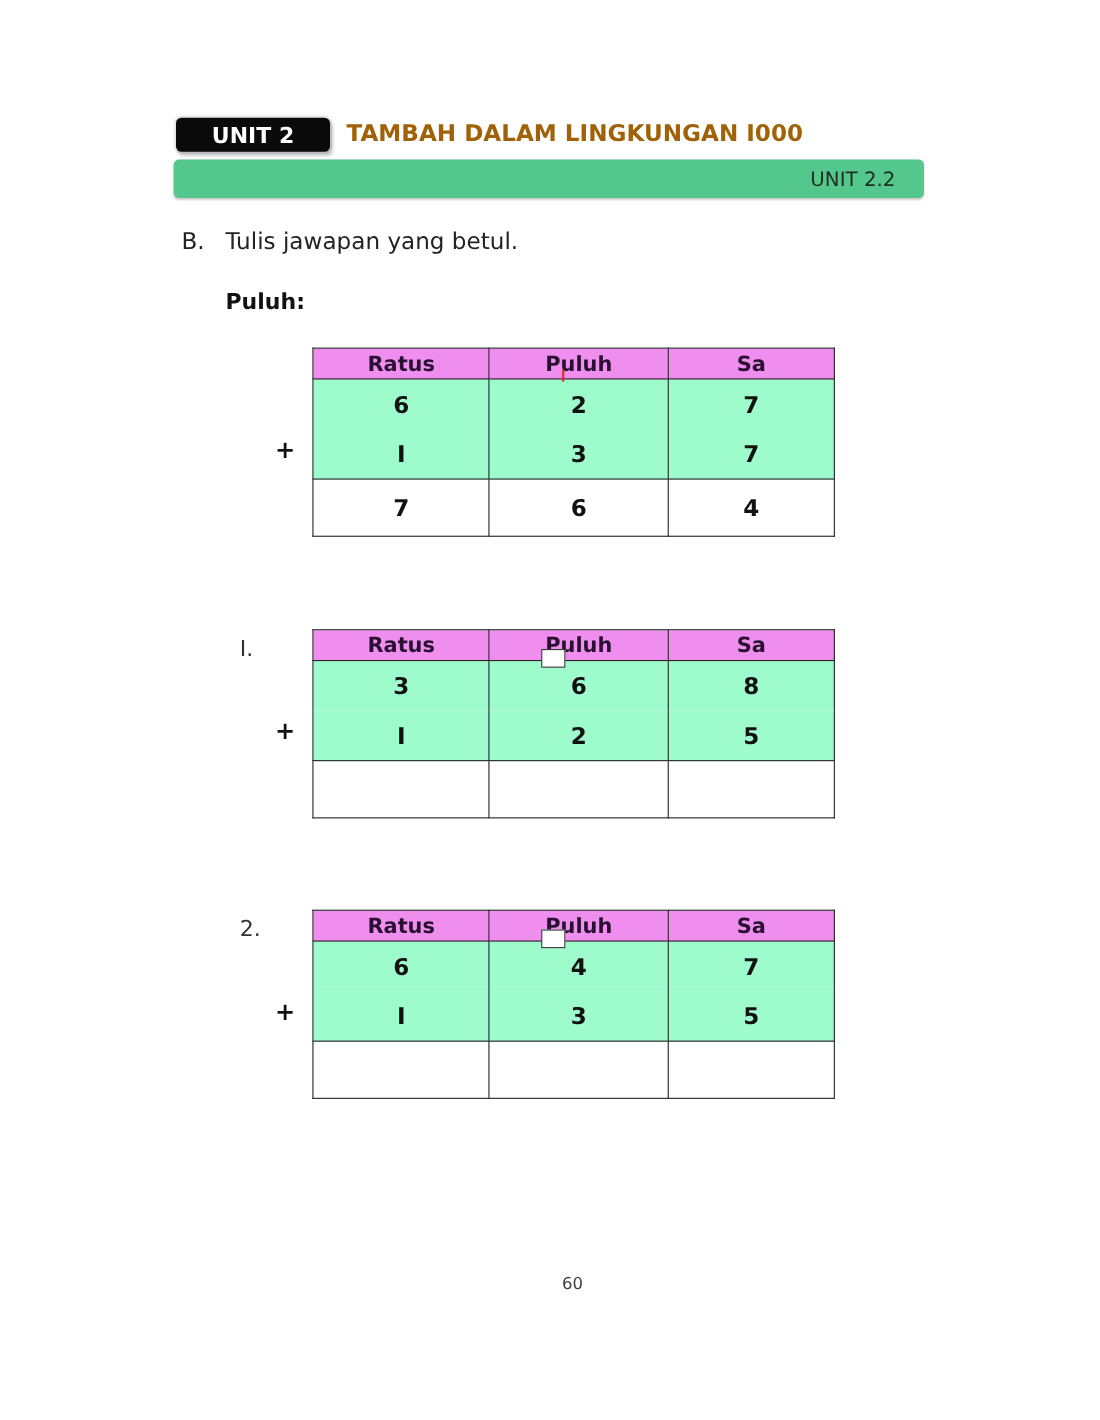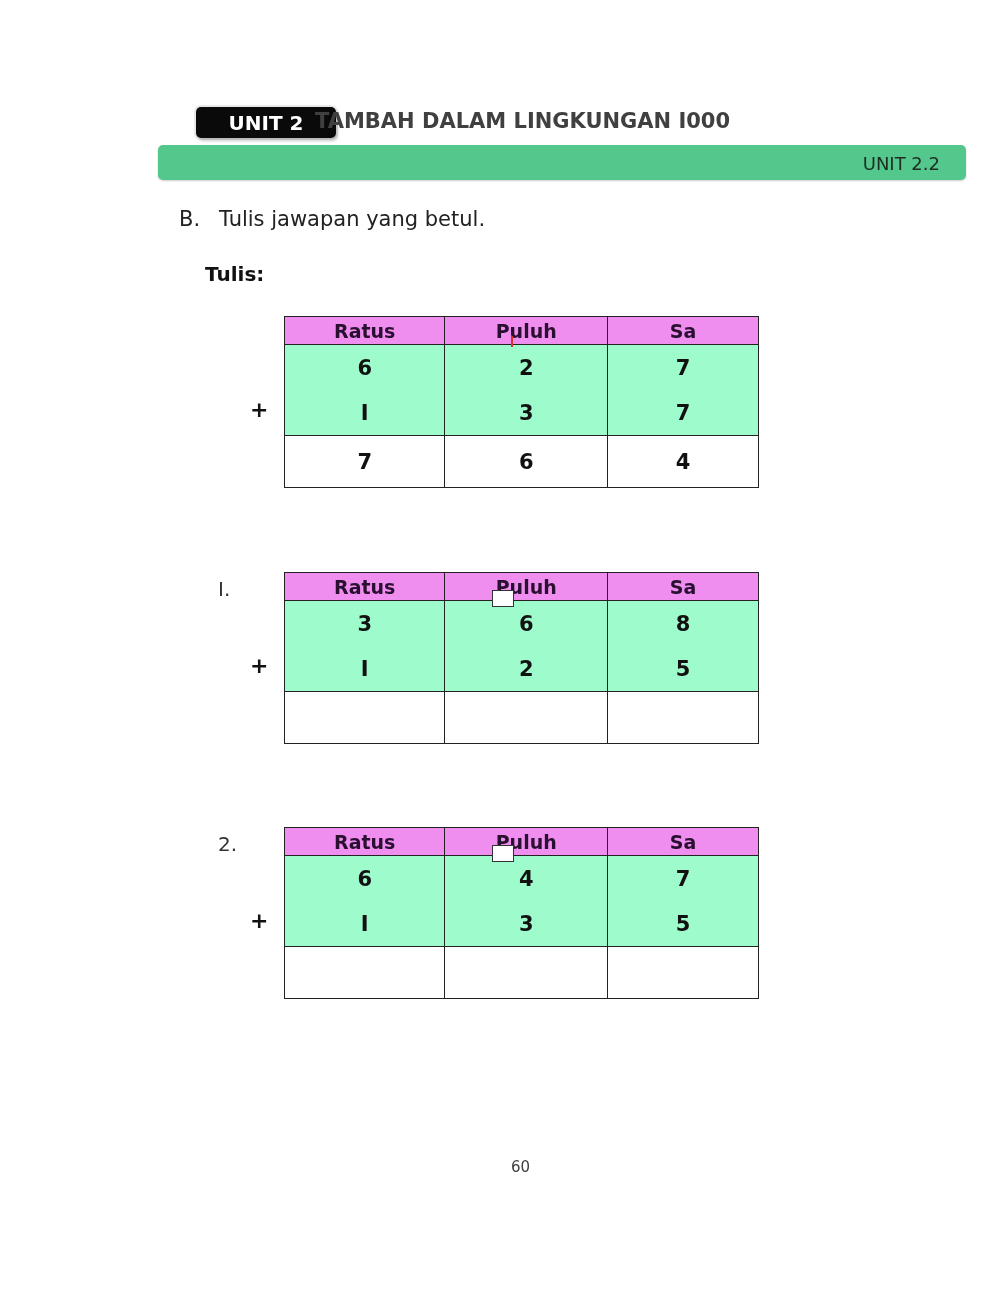--- a/index.html
+++ b/index.html
@@ -1,21 +1,21 @@
 <!DOCTYPE html>
 <html><head>
   <meta charset="utf-8">
   <style>
     html, body { margin: 0; padding: 0; background: #ffffff; }
     body { width: 1000px; height: 1291px; position: relative; font-family: "DejaVu Sans", sans-serif; color: #111; overflow: hidden; }
-    .unit-badge { position: absolute; left: 160px; top: 107px; width: 140px; height: 31px; background: #0a0a0a; border-radius: 5px; box-shadow: 2px 3px 3px rgba(0,0,0,0.2), 0 0 0 2px #e8e8e8; color: #fff; font-weight: bold; font-size: 20px; display: flex; align-items: center; justify-content: center; letter-spacing: 0px; margin-left: 36px; }
-    .unit-title { position: absolute; left: 315px; top: 109px; font-weight: bold; font-size: 21px; color: #404040; }
-    .green-bar { position: absolute; left: 158px; top: 145px; width: 808px; height: 35px; background: #54c88c; border-radius: 5px; box-shadow: 0 1px 2px rgba(0,0,0,0.2); }
+    .unit-badge { position: absolute; left: 160px; top: 107px; width: 140px; height: 31px; background: #0a0a0a; border-radius: 5px; box-shadow: 2px 3px 3px rgba(0,0,0,0.2), 0 0 0 2px #e8e8e8; color: #fff; font-weight: bold; font-size: 20px; display: flex; align-items: center; justify-content: center; letter-spacing: 0px; }
+    .unit-title { position: absolute; left: 315px; top: 109px; font-weight: bold; font-size: 21px; color: #a16207; }
+    .green-bar { position: absolute; left: 158px; top: 145px; width: 682px; height: 35px; background: #54c88c; border-radius: 5px; box-shadow: 0 1px 2px rgba(0,0,0,0.2); }
     .sub-unit { position: absolute; right: 26px; top: 8px; font-size: 18px; color: #1d2d22; }
-    .instruction { position: absolute; left: 165px; top: 207px; font-size: 21px; color: #222; margin-left: 14px; }
+    .instruction { position: absolute; left: 165px; top: 207px; font-size: 21px; color: #222; }
     .instruction .letter { display: inline-block; width: 40px; }
     .example-label { position: absolute; left: 205px; top: 262px; font-weight: bold; font-size: 20px; color: #111; }
     .problem { position: absolute; left: 210px; width: 540px; }
     .problem-num { position: absolute; left: 8px; top: 5px; font-size: 20px; color: #333; }
     .plus { position: absolute; left: 40px; font-weight: bold; font-size: 22px; }
     table.pv { position: absolute; left: 74px; top: 0; border-collapse: collapse; width: 475px; }
     table.pv td, table.pv th { border: 1.5px solid #222; text-align: center; font-weight: bold; padding: 0; }
     table.pv th { background: #f08ef0; height: 27px; font-size: 19px; color: #2a1030; }
     table.pv td.c1 { width: 152px; } table.pv td.c2 { width: 154px; } table.pv td.c3 { width: 143px; }
     table.pv tr.operand td { background: #9efccc; font-size: 21px; height: 45px; }
@@ -32,21 +32,21 @@
 
 <div class="unit-badge">UNIT 2</div>
 <div class="unit-title">TAMBAH DALAM LINGKUNGAN I000</div>
 <div class="green-bar">
   <span class="sub-unit">UNIT 2.2</span>
 </div>
 
 <div class="instruction">
   <span class="letter">B.</span><span>Tulis jawapan yang betul.</span>
 </div>
-<div class="example-label">Tulis:</div>
+<div class="example-label">Puluh:</div>
 
 <div class="problem" style="top:316px;">
   <span class="plus" style="top:81px;">+</span>
   <table class="pv">
     <tbody>
         <tr>
       <th>Ratus</th>
       <th>Puluh</th>
       <th>Sa</th>
     </tr>

